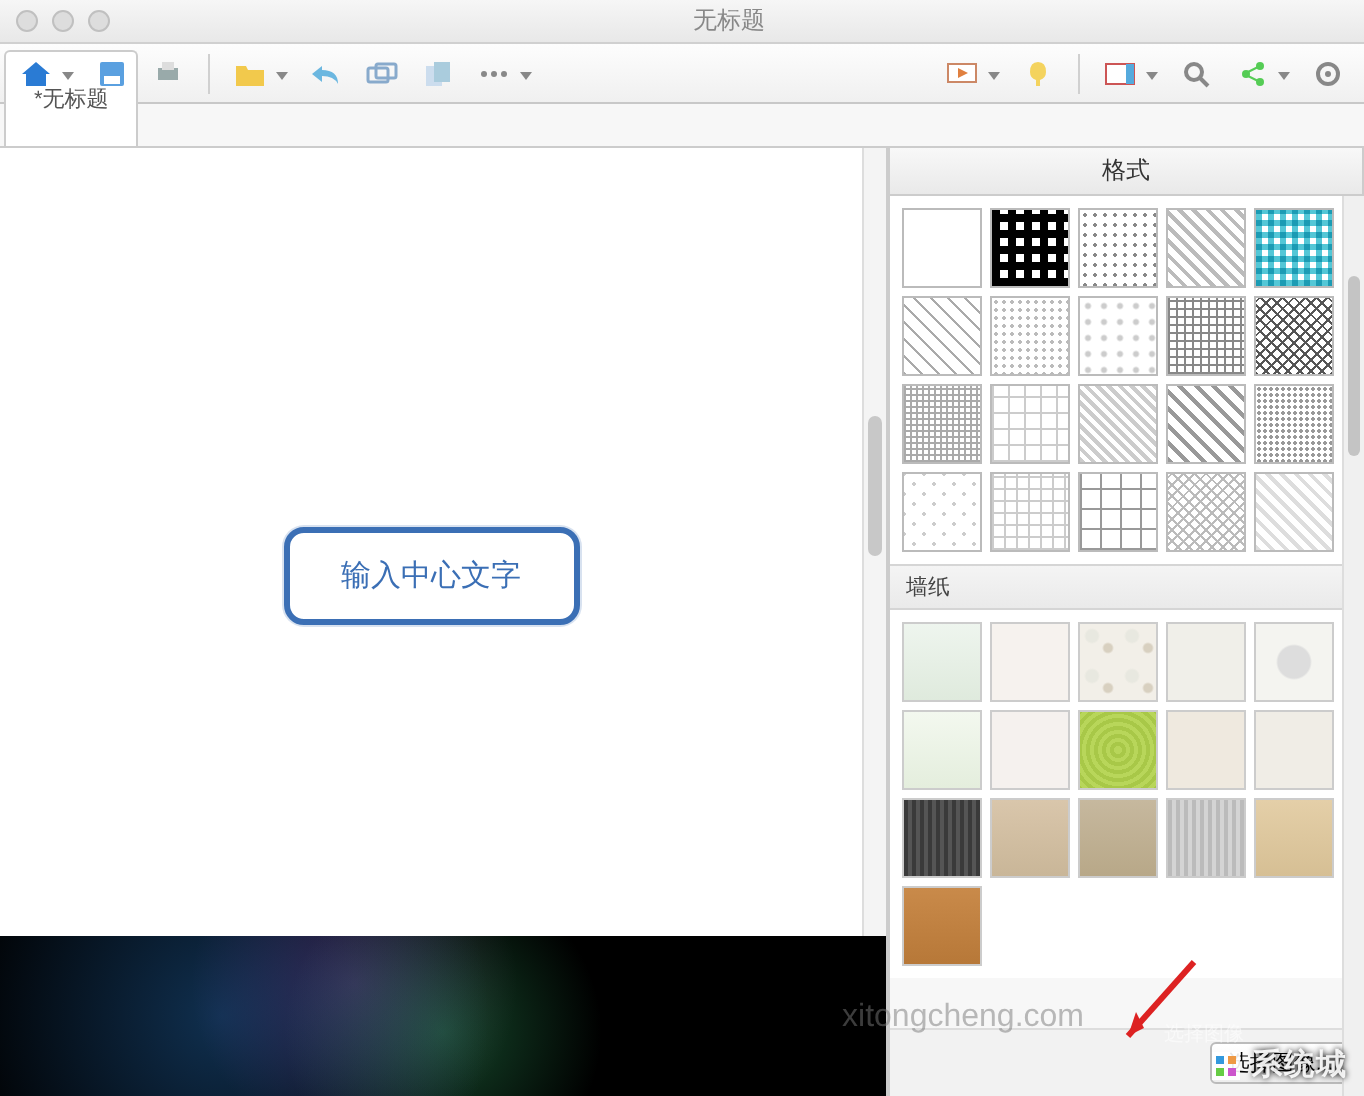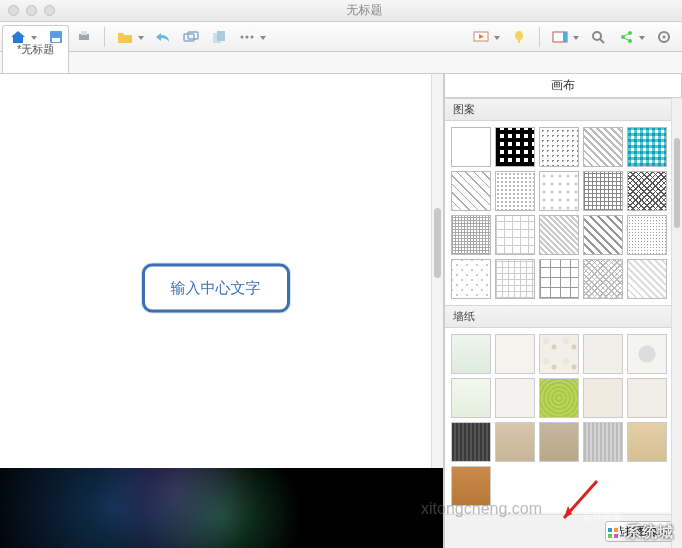--- a/index.html
+++ b/index.html
@@ -234,23 +234,22 @@
         <span>100%</span>
         <span class="zbtn plus">+</span>
         <span class="zbtn">▾</span>
       </div>
     </div>
     <div class="below-canvas" style="top:auto"></div>
   </div>
 
   <div class="inspector">
     <div class="insp-tabs">
-      <div class="insp-tab active">画布</div>
-    </div>
-    <div class="section-h">图案</div>
+      <div class="insp-tab">格式</div>
+    </div>
     <div class="swatch-grid">
       <div class="swatch p0"></div>
       <div class="swatch p1"></div>
       <div class="swatch p2"></div>
       <div class="swatch p3"></div>
       <div class="swatch p4"></div>
       <div class="swatch p5"></div>
       <div class="swatch p6"></div>
       <div class="swatch p7"></div>
       <div class="swatch p8"></div>

